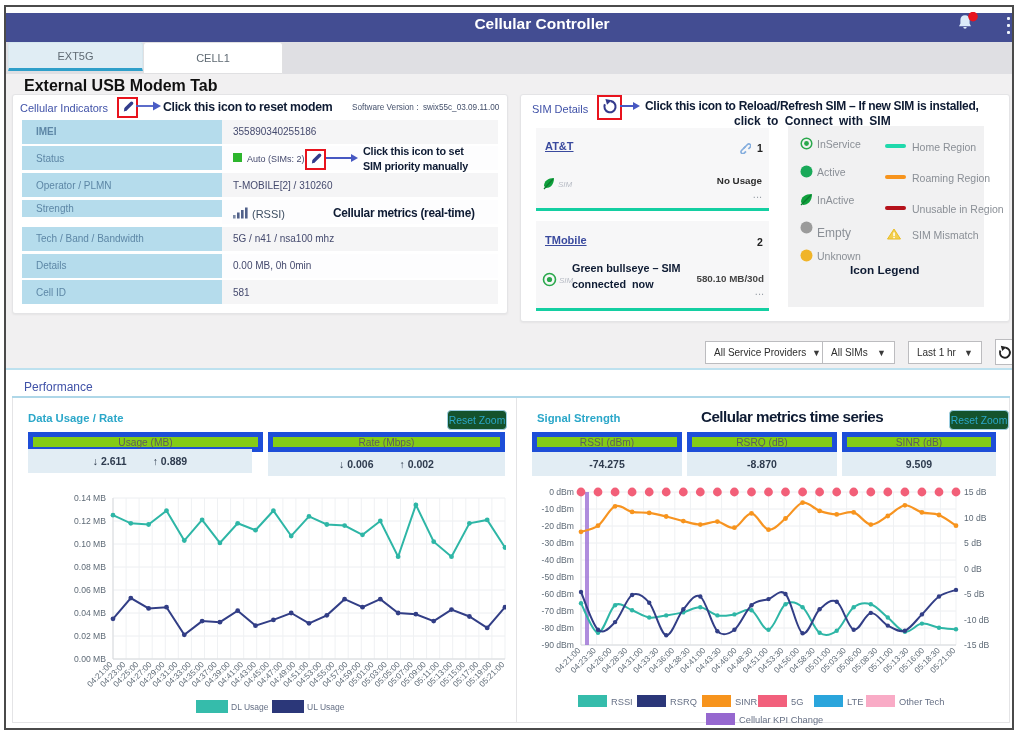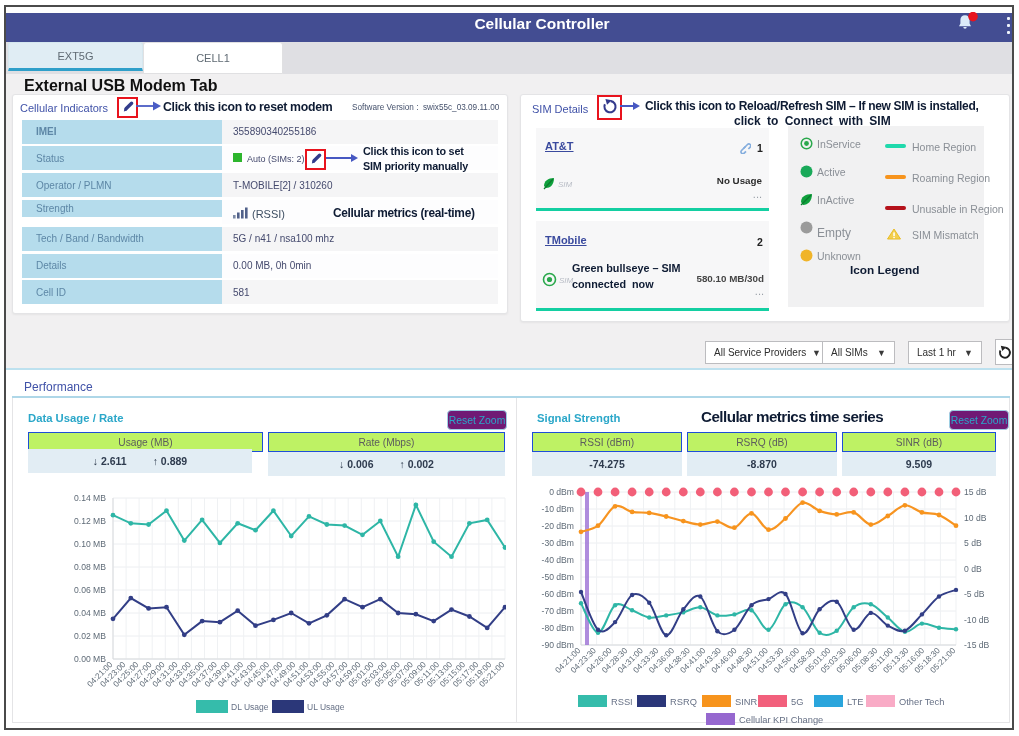--- a/index.html
+++ b/index.html
@@ -9,25 +9,25 @@
   .ann{font-weight:bold;color:#0e1b33;white-space:nowrap;}
   .redbox{position:absolute;border:2px solid #e8131d;background:#fff;}
   .card{background:#fff;border:1px solid #e4e4e6;border-radius:3px;box-shadow:0 1px 2px rgba(0,0,0,0.05);}
   .cellL{position:absolute;left:0;background:#b5dcec;color:#5d87a6;font-size:10px;
          display:flex;align-items:center;padding-left:14px;box-sizing:border-box;}
   .cellR{position:absolute;color:#454a6e;font-size:10px;
          display:flex;align-items:center;padding-left:11px;box-sizing:border-box;}
   .sel{position:absolute;background:#fff;border:1px solid #bcbcbf;font-size:10px;color:#2e2e2e;white-space:nowrap;
        display:flex;align-items:center;padding:0 8px;box-sizing:border-box;justify-content:space-between;}
   .simcard{position:absolute;background:#f7f7f8;border-bottom:3px solid #14cfa2;}
-  .ghdr{position:absolute;background:#bef264;color:#5c5c5e;font-size:10.2px;display:flex;align-items:center;justify-content:center;border:1px solid #1d4ed8;box-sizing:border-box;}
+  .ghdr{position:absolute;background:#84cc16;color:#5c5c5e;font-size:10.2px;display:flex;align-items:center;justify-content:center;border:5px solid #1d4ed8;box-sizing:border-box;}
   .gval{position:absolute;background:#e2edf4;color:#2e3b4e;font-size:10.5px;font-weight:bold;display:flex;align-items:center;justify-content:center;}
   .ctitle{color:#2ba7c9;font-size:11.3px;font-weight:bold;}
   .rz{position:absolute;border:1px solid #9fd0e4;border-radius:4px;color:#2ba7c9;font-size:10.4px;white-space:nowrap;
-      display:flex;align-items:center;justify-content:center;background:#701a75;}
+      display:flex;align-items:center;justify-content:center;background:#14532d;}
 </style>
 </head>
 <body>
 
 <div class="abs" style="left:6px;top:7px;width:1008px;height:723px;background:#f1f0f1;"></div>
 
 <div class="abs" style="left:6px;top:7px;width:1008px;height:6px;background:#fdfdfd;"></div>
 
 <div class="abs" style="left:6px;top:13px;width:1008px;height:29px;background:#434d92;"></div>
 <div class="abs" style="left:0;top:15px;width:1084px;text-align:center;color:#fff;font-size:15.5px;font-weight:bold;">Cellular Controller</div>

